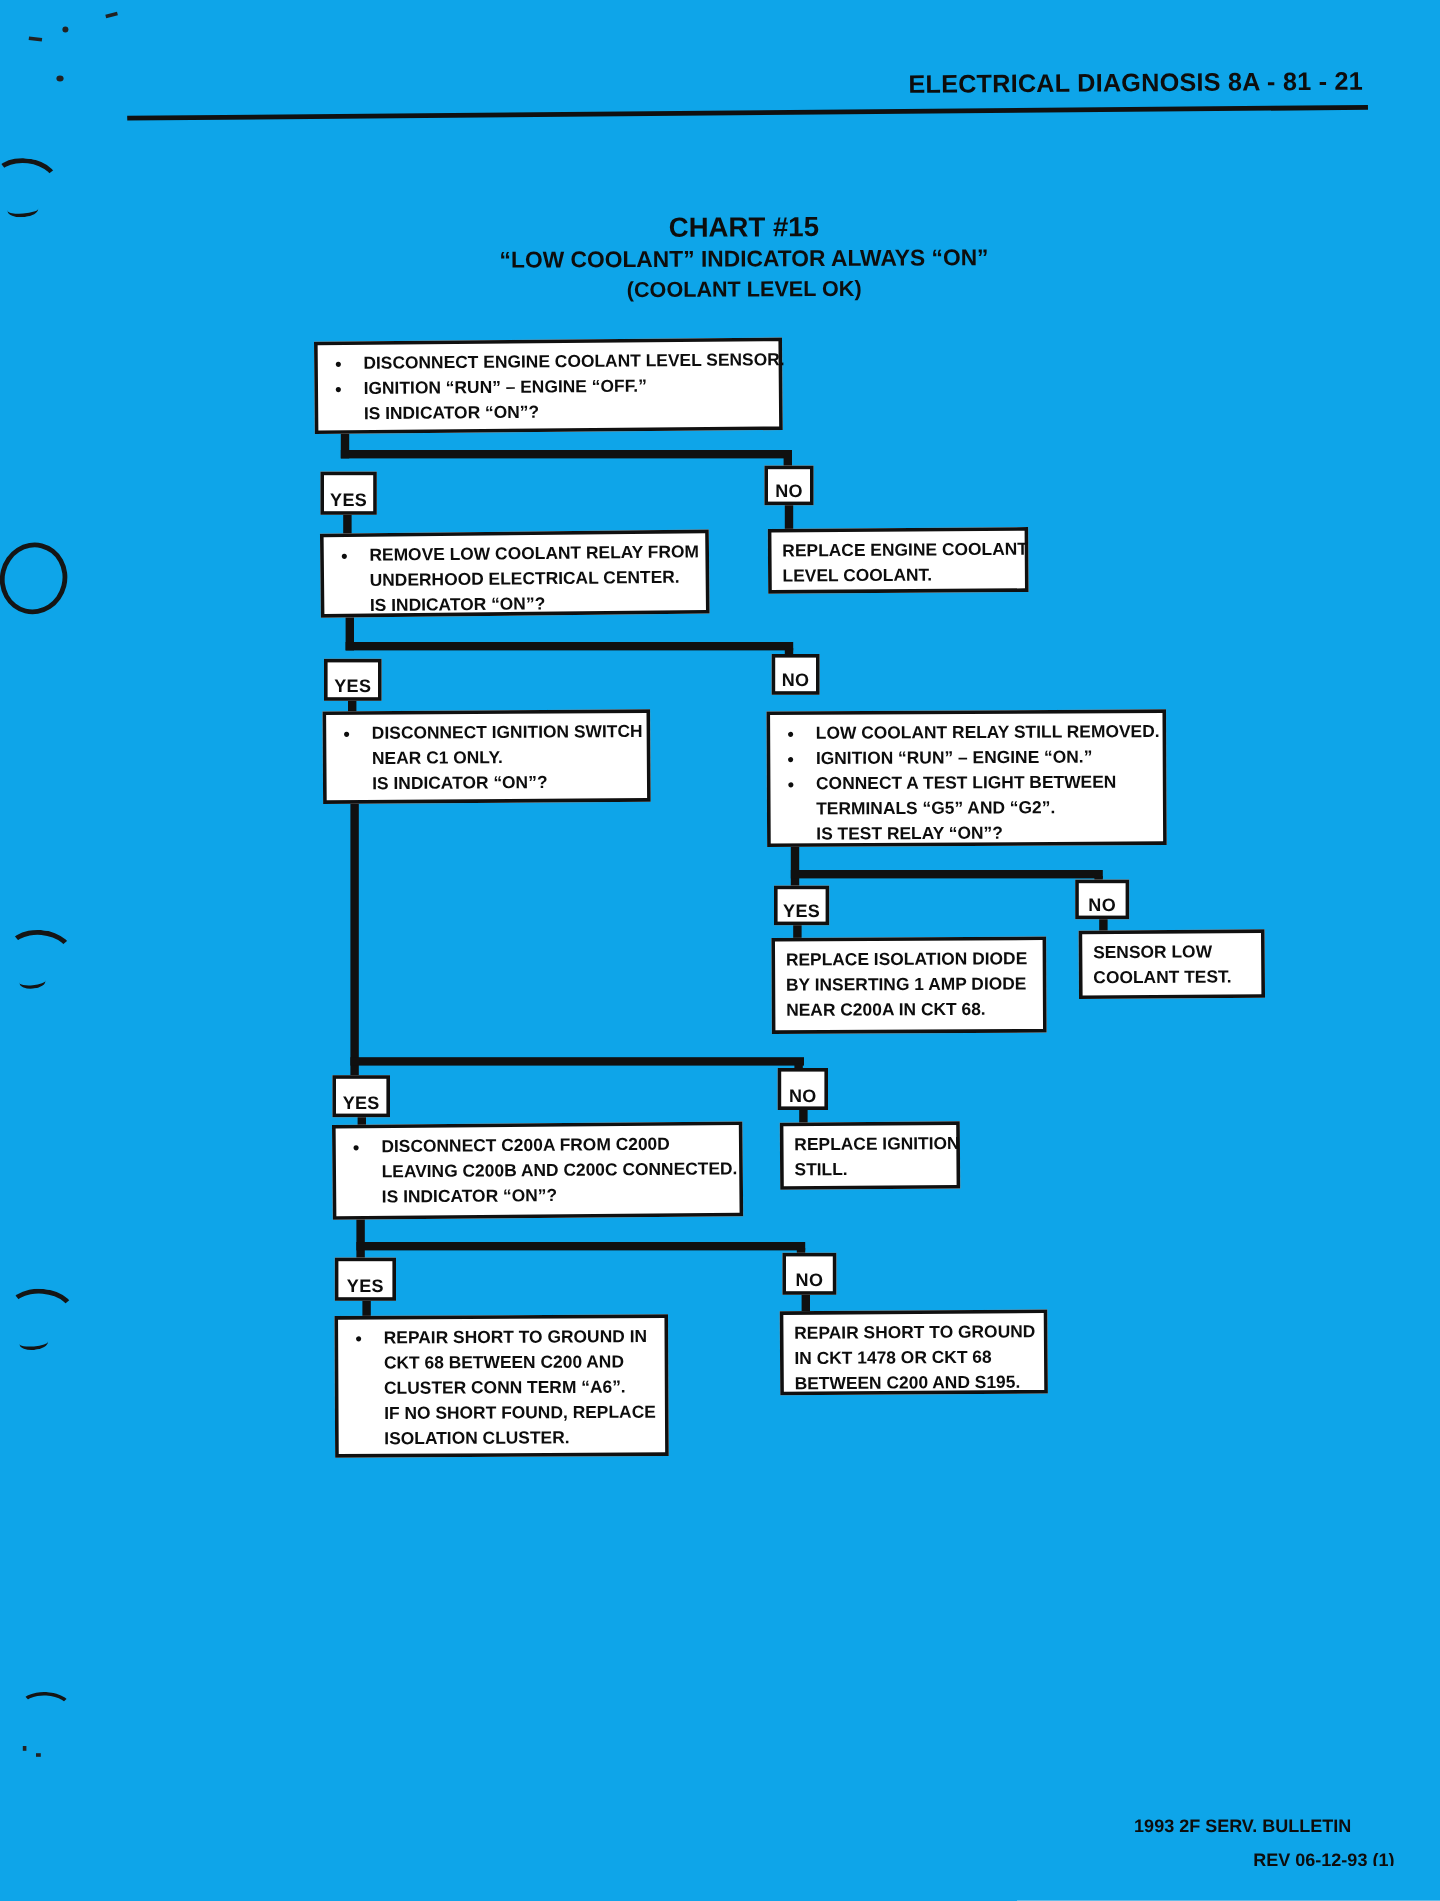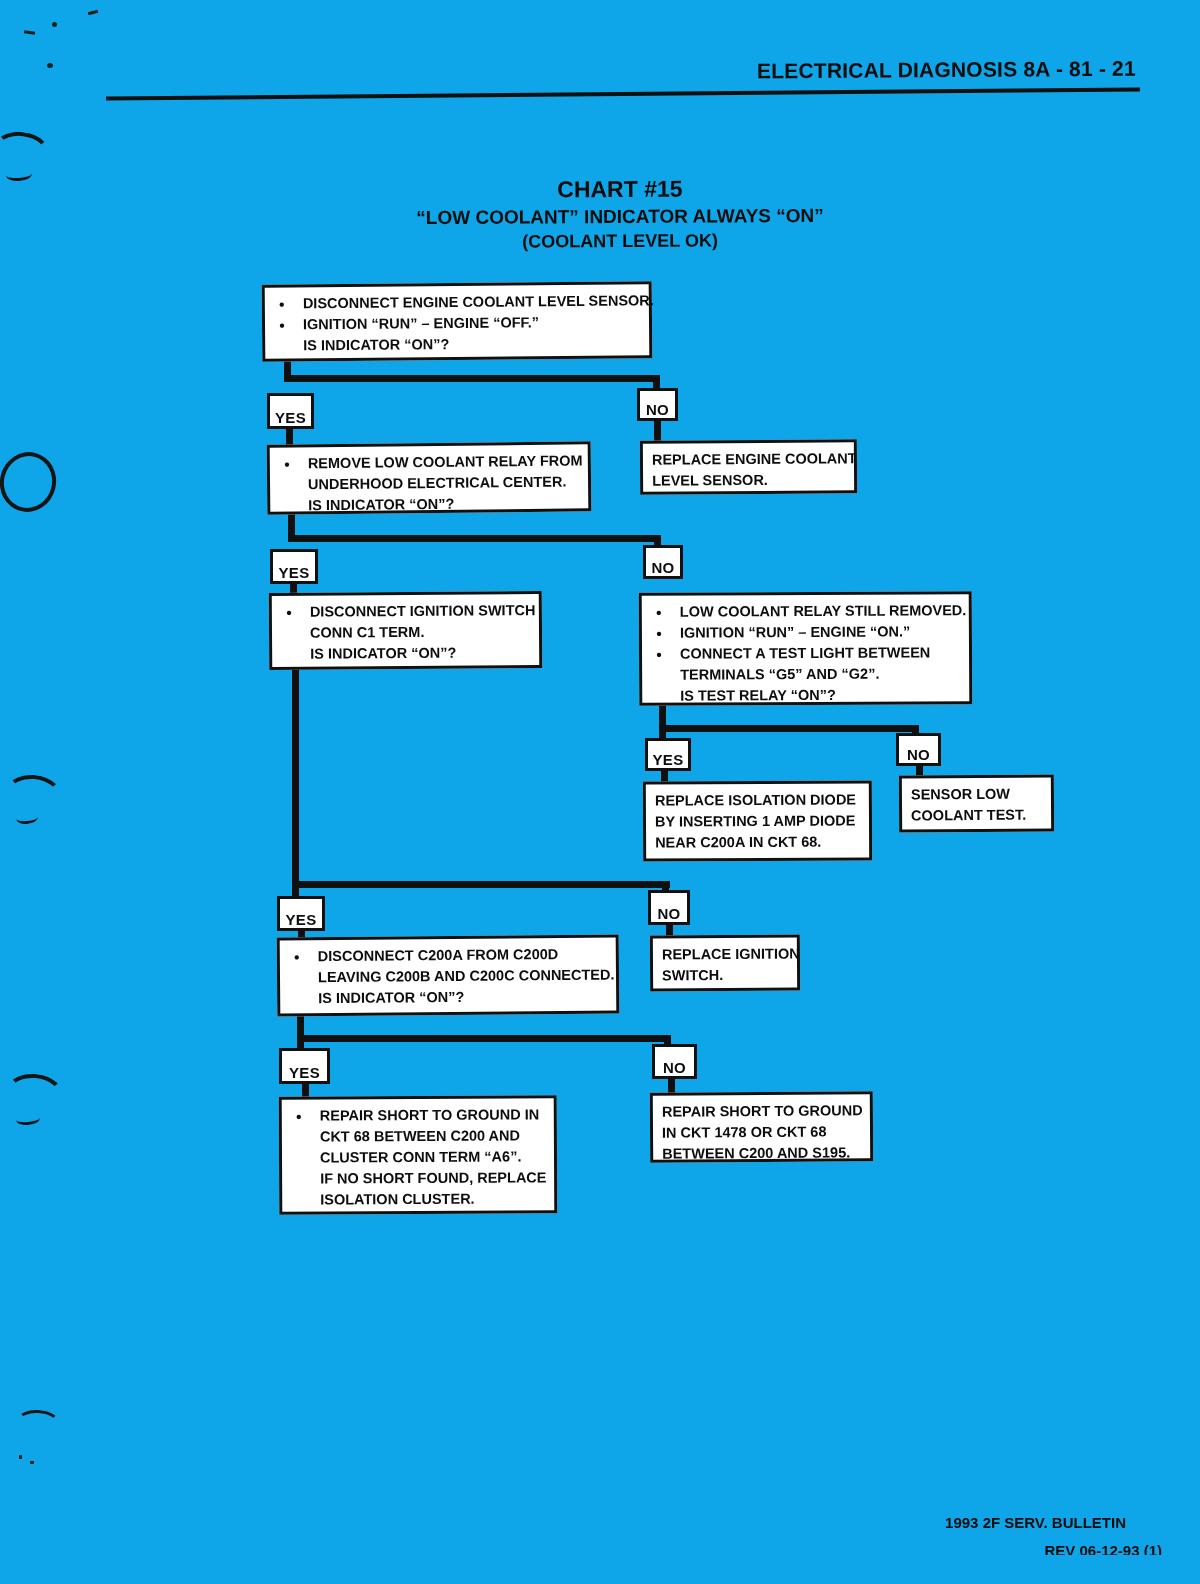--- a/index.html
+++ b/index.html
@@ -128,39 +128,39 @@
         <span class="bl"></span>
         <span>IS INDICATOR “ON”?</span>
       </div>
   </div>
 
   <div class="box plain" style="left:640px;top:440px;width:217px;height:54px;transform:rotate(-.4deg);">
     <div class="ln">
         <span>REPLACE ENGINE COOLANT</span>
       </div>
     <div class="ln">
-        <span>LEVEL SENSOR.</span>
+        <span>LEVEL COOLANT.</span>
       </div>
   </div>
 
   <div class="tag" style="left:270px;top:549px;width:48px;height:35px;">
       <span>YES</span>
     </div>
   <div class="tag" style="left:643px;top:545px;width:40px;height:34px;">
       <span>NO</span>
     </div>
 
   <div class="box" style="left:269px;top:592px;width:273px;height:77px;transform:rotate(-.4deg);">
     <div class="ln">
         <span class="bl">●</span>
         <span>DISCONNECT IGNITION SWITCH</span>
       </div>
     <div class="ln">
         <span class="bl"></span>
-        <span>CONN C1 TERM.</span>
+        <span>NEAR C1 ONLY.</span>
       </div>
     <div class="ln">
         <span class="bl"></span>
         <span>IS INDICATOR “ON”?</span>
       </div>
   </div>
 
   <div class="box" style="left:639px;top:592px;width:333px;height:113px;transform:rotate(-.3deg);">
     <div class="ln">
         <span class="bl">●</span>
@@ -232,21 +232,21 @@
         <span class="bl"></span>
         <span>IS INDICATOR “ON”?</span>
       </div>
   </div>
 
   <div class="box plain" style="left:650px;top:935px;width:150px;height:56px;transform:rotate(-.4deg);">
     <div class="ln">
         <span>REPLACE IGNITION</span>
       </div>
     <div class="ln">
-        <span>SWITCH.</span>
+        <span>STILL.</span>
       </div>
   </div>
 
   <div class="tag" style="left:279px;top:1048px;width:51px;height:36px;">
       <span>YES</span>
     </div>
   <div class="tag" style="left:652px;top:1044px;width:45px;height:35px;">
       <span>NO</span>
     </div>
 

